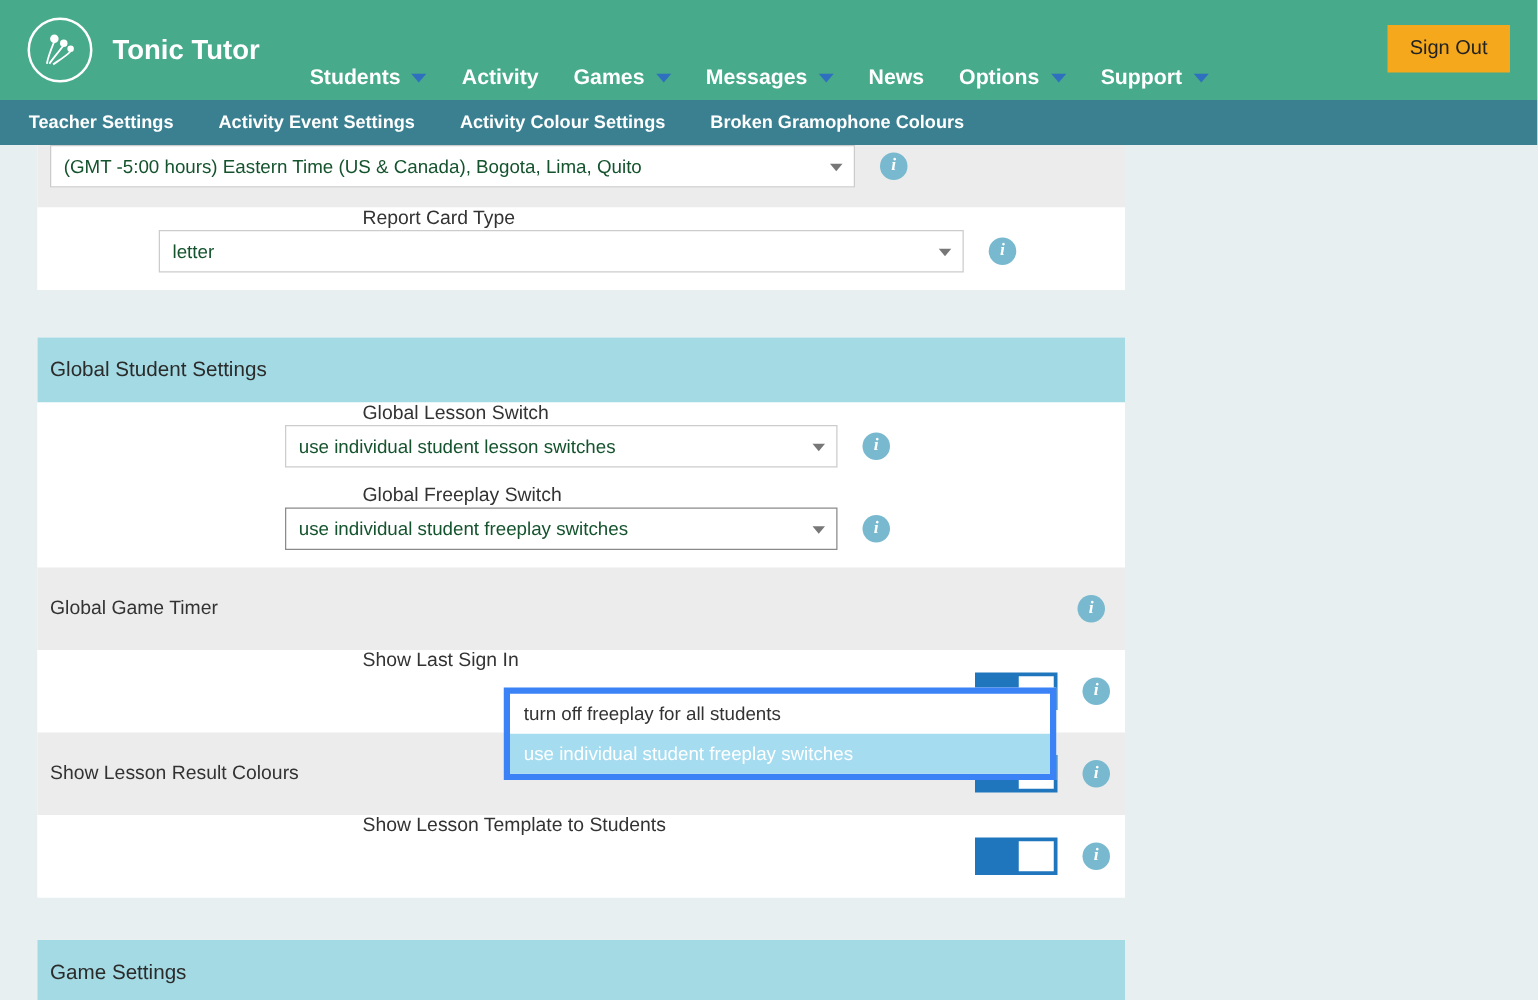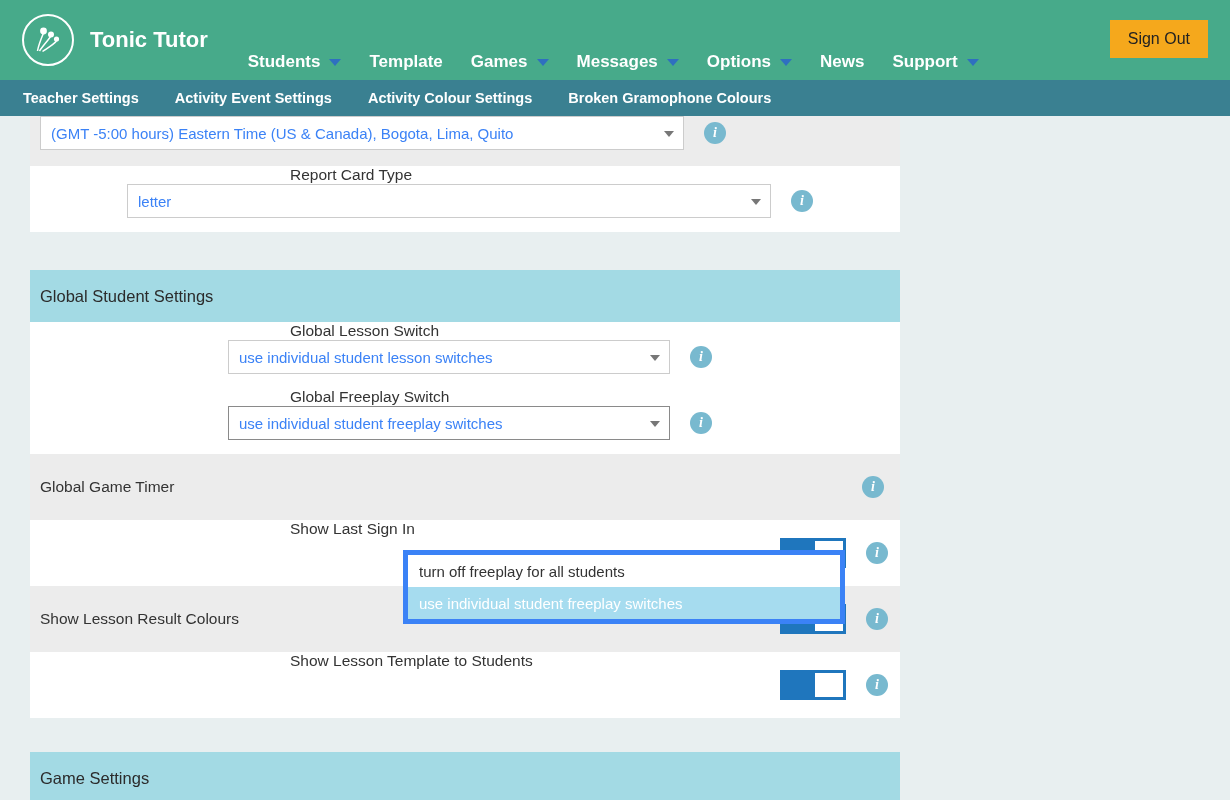--- a/index.html
+++ b/index.html
@@ -132,21 +132,21 @@
   
   .select {
     position: relative;
     height: 34px;
     background: #ffffff;
     border: 1px solid #cccccc;
     display: flex;
     align-items: center;
     padding: 0 28px 0 10px;
     font-size: 15px;
-    color: #3b82f6;
+    color: #14532d;
     cursor: pointer;
     white-space: nowrap;
     overflow: hidden;
   }
   .select .arrow {
     position: absolute;
     right: 9px; top: 50%;
     margin-top: -2px;
     width: 0; height: 0;
     border-left: 5px solid transparent;
@@ -246,36 +246,36 @@
   </div>
 
   <div class="brand">Tonic Tutor</div>
 
   <div class="nav-items">
     <div class="nav-item">
       <span>Students</span>
       <span class="caret"></span>
     </div>
     <div class="nav-item">
-      <span>Template</span>
+      <span>Activity</span>
     </div>
     <div class="nav-item">
       <span>Games</span>
       <span class="caret"></span>
     </div>
     <div class="nav-item">
       <span>Messages</span>
       <span class="caret"></span>
     </div>
     <div class="nav-item">
+      <span>News</span>
+    </div>
+    <div class="nav-item">
       <span>Options</span>
       <span class="caret"></span>
-    </div>
-    <div class="nav-item">
-      <span>News</span>
     </div>
     <div class="nav-item">
       <span>Support</span>
       <span class="caret"></span>
     </div>
   </div>
 
   <button class="signout">Sign Out</button>
 </div>
 

